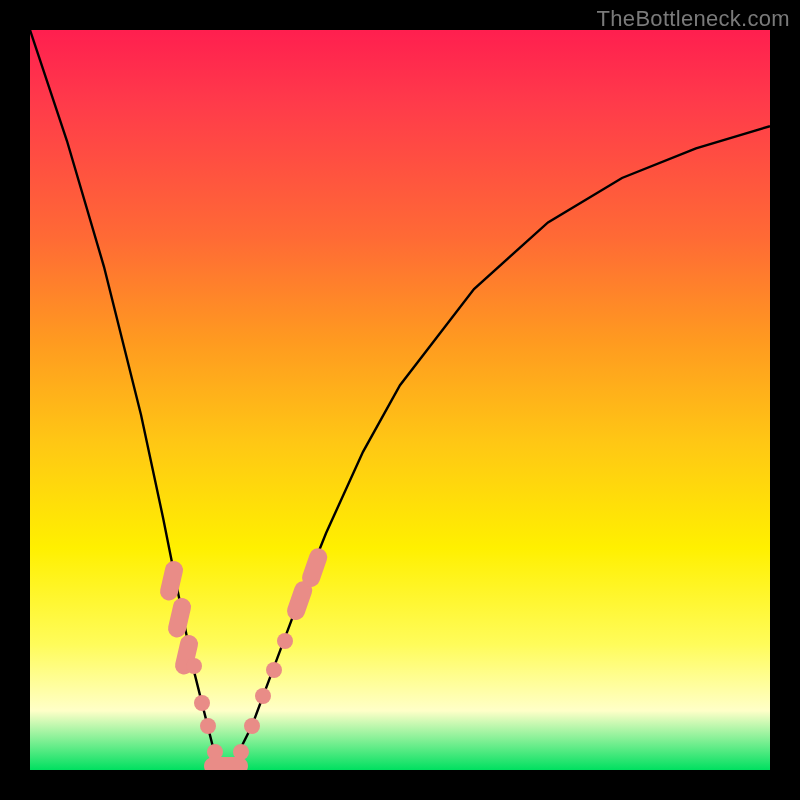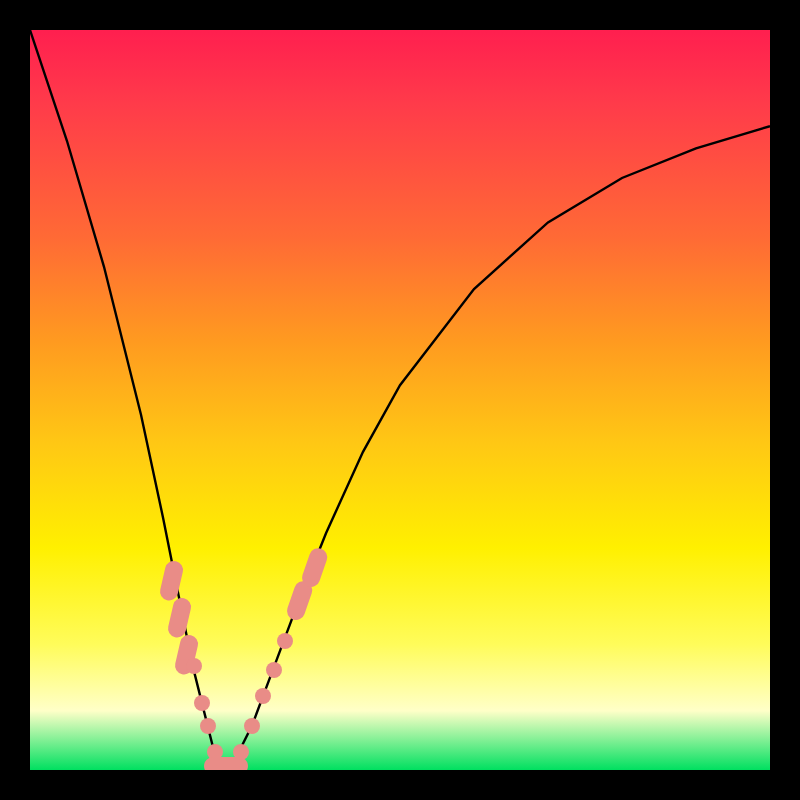--- a/index.html
+++ b/index.html
@@ -67,20 +67,21 @@
     position: absolute;
     border-radius: 9px;
     background: #e98c87;
   }
 </style>
 </head>
 <body>
 
 <div class="frame">
 
+  <div class="watermark">TheBottleneck.com</div>
 
   <div class="plot-area">
 
     <svg class="curve-svg" viewBox="0 0 740 740" preserveAspectRatio="none">
       <path fill="none" stroke="#000" stroke-width="2.4" d="M0.0 0.0 L37.0 111.0 L74.0 236.8 L111.0 384.8 L133.2 488.4 L148.0 562.4 L162.8 636.4 L177.6 695.6 L185.0 725.2 L192.4 740.0 L199.8 740.0 L207.2 725.2 L222.0 695.6 L244.2 636.4 L266.4 577.2 L296.0 503.2 L333.0 421.8 L370.0 355.2 L444.0 259.0 L518.0 192.4 L592.0 148.0 L666.0 118.4 L740.0 96.2" id="curve-path"></path>
     </svg>
 
     <div id="beads-layer">
         <div class="bead-long" style="left: 135.3px; top: 531.2px; width: 40px; height: 18px; transform-origin: 9px 9px; transform: rotate(102.995deg);"></div>
         <div class="bead-long" style="left: 142.7px; top: 568.2px; width: 40px; height: 18px; transform-origin: 9px 9px; transform: rotate(102.995deg);"></div>

